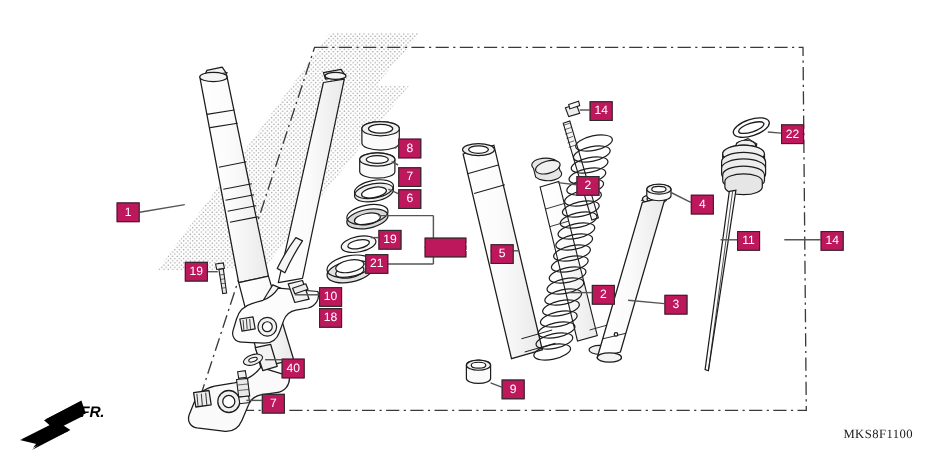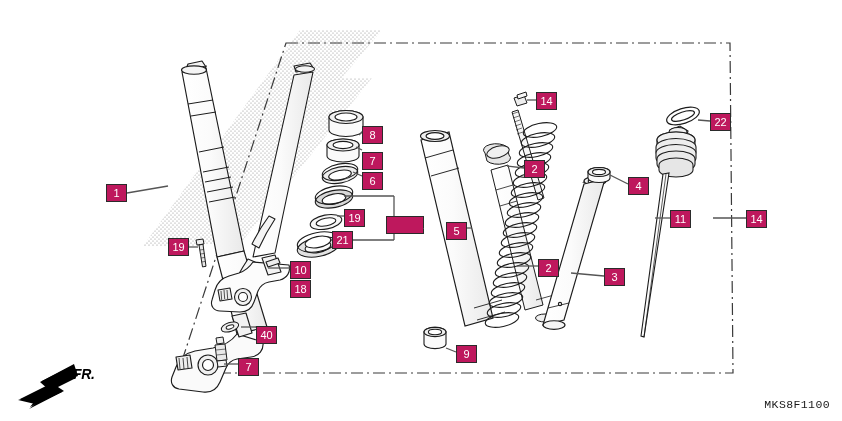--- a/index.html
+++ b/index.html
@@ -20,25 +20,25 @@
     font-family:"Liberation Sans",sans-serif;
     text-align:center;
     line-height:16px;
     width:21px;height:18px;
     box-sizing:border-box;
     letter-spacing:0px;
     user-select:none;
   }
   .partno{
     position:absolute;
-    right:12px;bottom:10px;
+    right:12px;bottom:20px;
     font-size:11.5px;
     color:#1a1a1a;
     letter-spacing:0.4px;
-    font-family:Liberation Mono, monospace;
+    font-family:Liberation Serif, serif;
   }
   .frlabel{
     position:absolute;
     left:41px;top:366px;
     font-size:14px;
     font-weight:bold;
     font-style:italic;
     color:#000;
     font-family:"Liberation Sans",sans-serif;
     letter-spacing:-0.3px;

